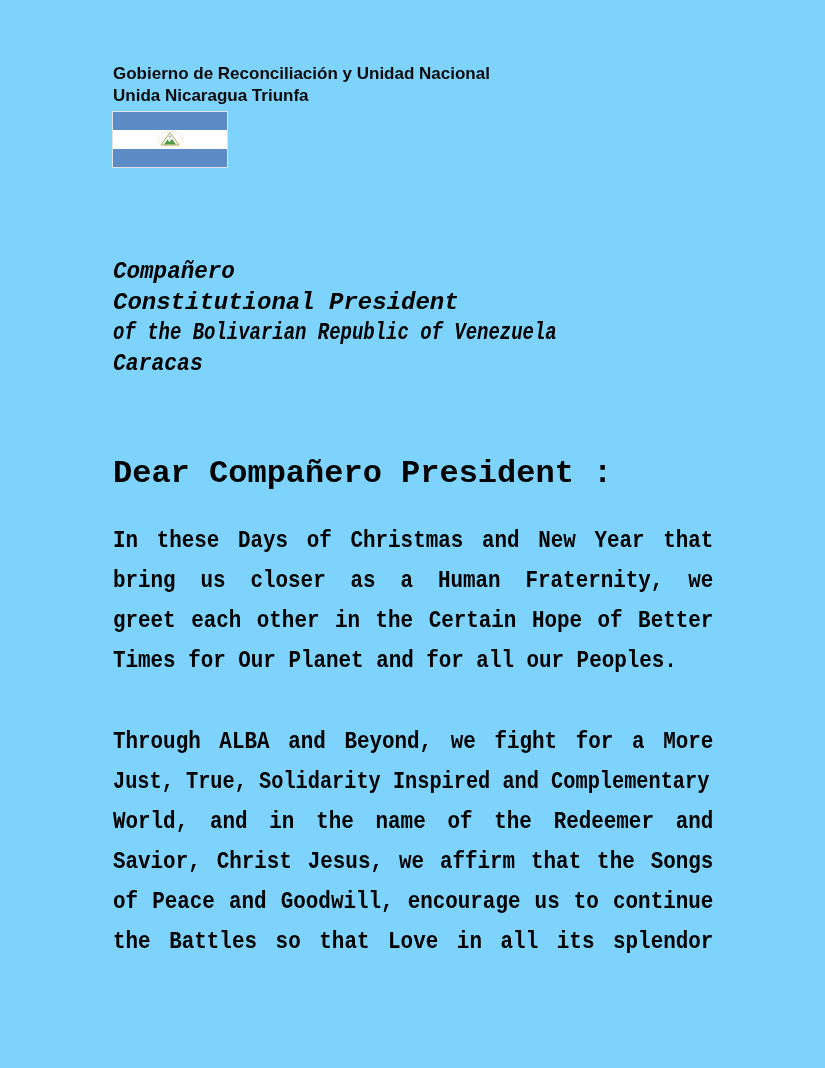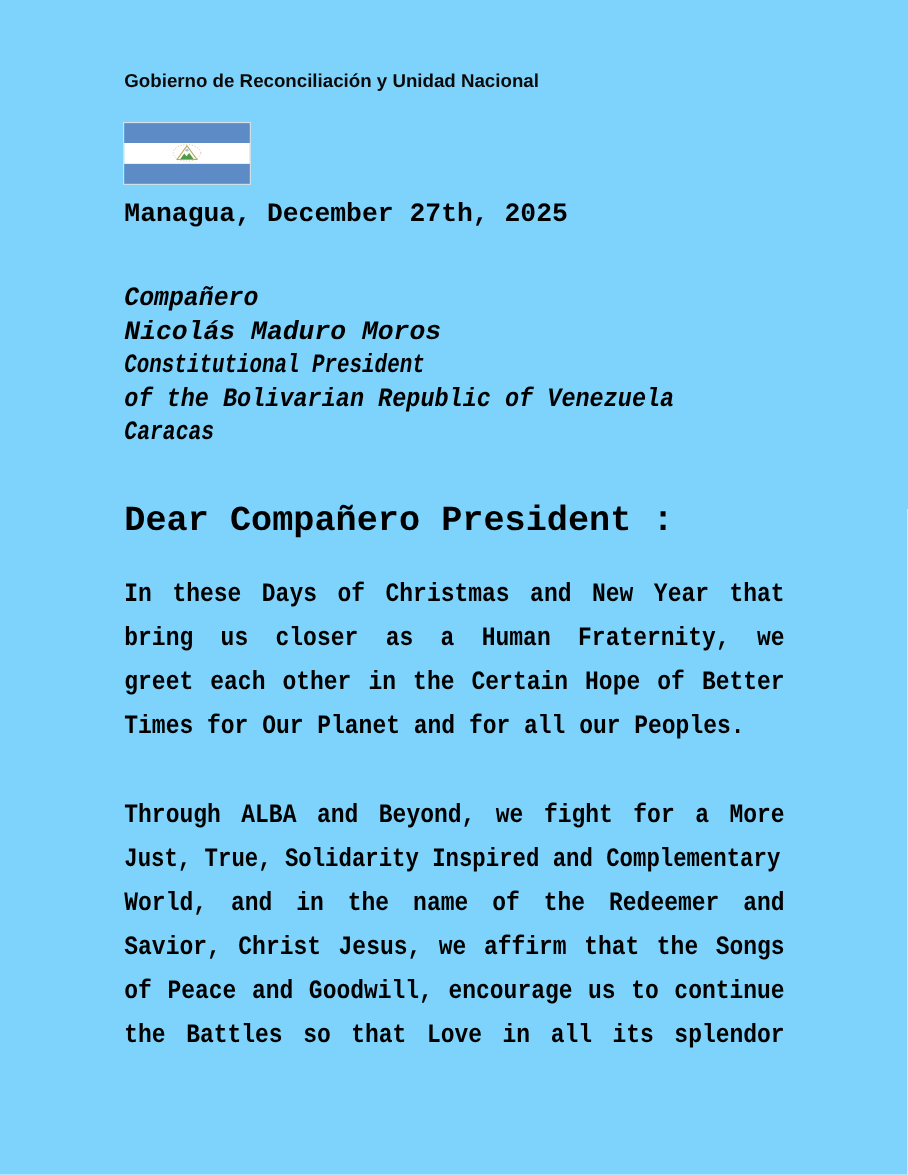--- a/index.html
+++ b/index.html
@@ -110,40 +110,39 @@
     transform: scaleX(0.845);
   }
 </style>
 </head>
 <body>
 
 <div class="page">
 
   <div class="letterhead">
     <div>Gobierno de Reconciliación y Unidad Nacional</div>
+    <div>Unida Nicaragua Triunfa</div>
   </div>
 
   <div class="flag">
     <div class="stripe" style="background-color: rgb(93, 139, 198);"></div>
     <div class="stripe white">
       <svg class="emblem" width="28" height="17" viewBox="0 0 28 17">
         <ellipse cx="14" cy="8.5" rx="12.5" ry="7.5" fill="none" stroke="#cfc27a" stroke-width="0.8" stroke-dasharray="1,1.6"></ellipse>
         <polygon points="14,2 23,14.5 5,14.5" fill="#fbfaf0" stroke="#b9ab5e" stroke-width="1"></polygon>
         <polygon points="8,14 11.5,9 13.5,11.5 16,8.5 20,14" fill="#4f9a48"></polygon>
         <polygon points="12,6 14,4.5 16,6 14,7.5" fill="#aac4e0"></polygon>
       </svg>
     </div>
     <div class="stripe" style="background-color: rgb(93, 139, 198);"></div>
   </div>
 
-  <div class="mono date-line">Managua, December 27th, 2025</div>
 
   <div class="mono address">
     <div class="line">Compañero</div>
-    <div class="line">Nicolás Maduro Moros</div>
     <div class="line">Constitutional President</div>
     <div class="line">of the Bolivarian Republic of Venezuela</div>
     <div class="line">Caracas</div>
   </div>
 
   <div class="mono salutation">Dear Compañero President :</div>
 
   <div class="mono para para-1">
     <div class="line">In these Days of Christmas and New Year that</div>
     <div class="line">bring us closer as a Human Fraternity, we</div>

